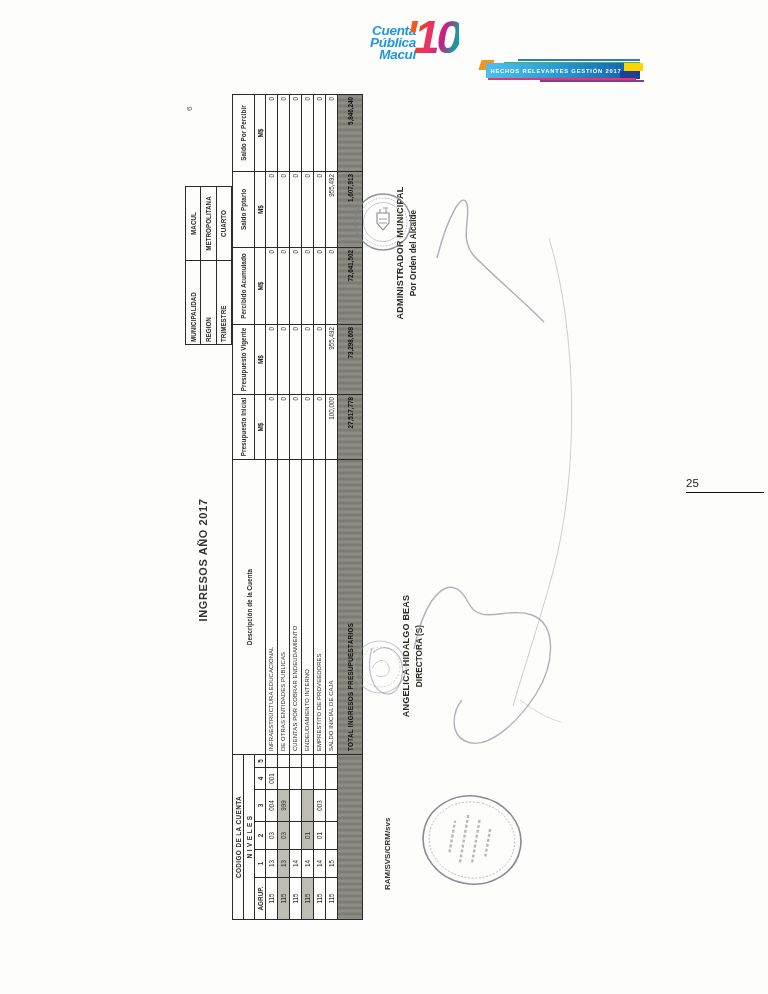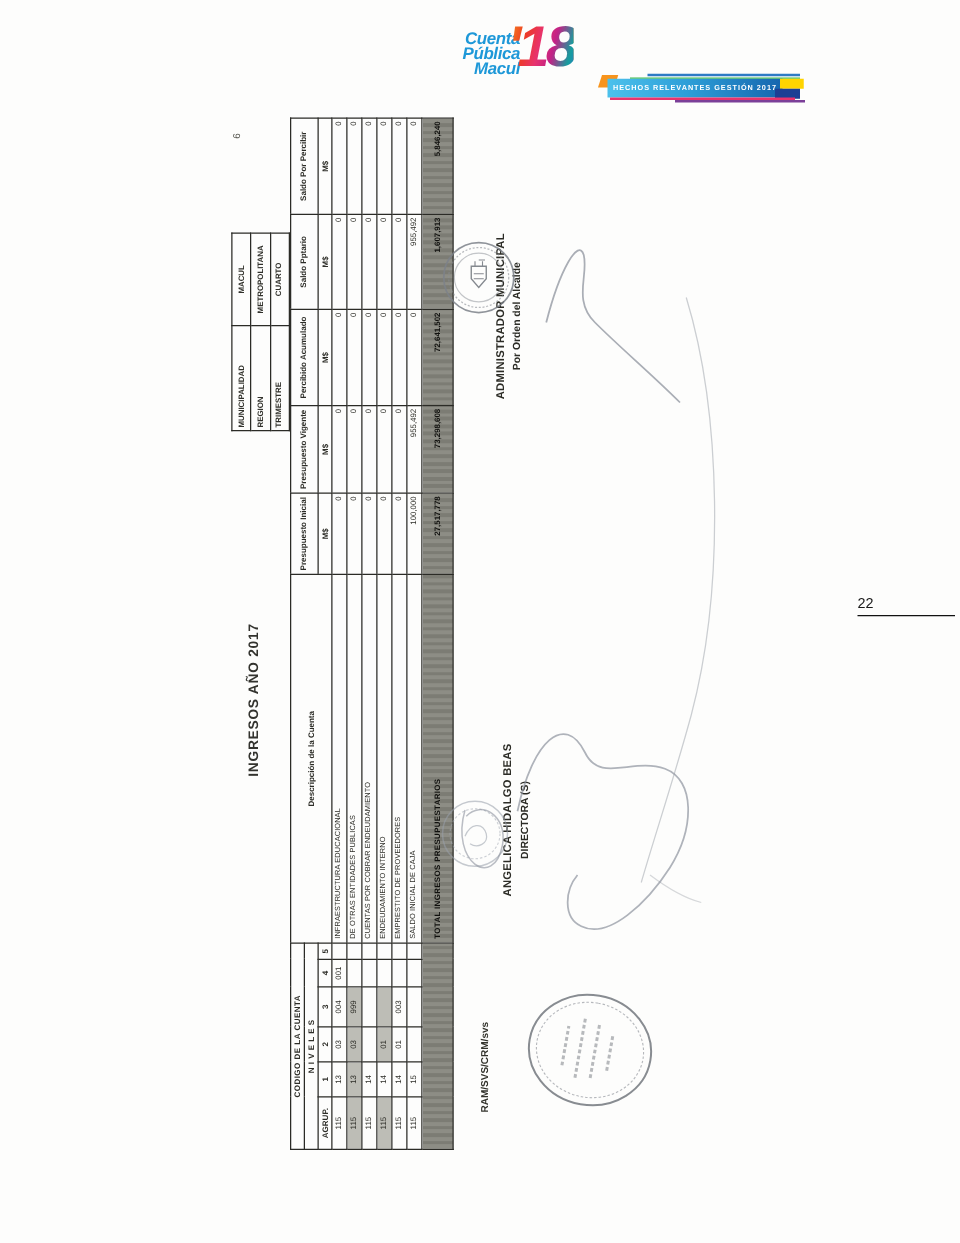--- a/index.html
+++ b/index.html
@@ -92,36 +92,36 @@
 </style>
 </head>
 <body>
 
 <div class="logo">
   <div class="brand">
     <div>Cuenta</div>
     <div>Pública</div>
     <div>Macul</div>
   </div>
-  <div class="logo-year">'18</div>
+  <div class="logo-year">'10</div>
   <div class="ribbon">
     <div class="rb-line-blue"></div>
     <div class="rb-line-green"></div>
     <div class="rb-tab-orange"></div>
     <div class="rb-strip">
       <span>HECHOS RELEVANTES GESTIÓN 2017</span>
     </div>
     <div class="rb-tail-yellow"></div>
     <div class="rb-tail-blue"></div>
     <div class="rb-line-magenta"></div>
     <div class="rb-line-purple"></div>
   </div>
 </div>
 
-<div class="page-num">22</div>
+<div class="page-num">25</div>
 
 <div class="sheet-rot">
 
   <div class="corner-mark">6</div>
   <div class="doc-title">INGRESOS AÑO 2017</div>
 
   <table class="info-box">
     <colgroup>
         <col style="width:84px">
         <col style="width:74px">

